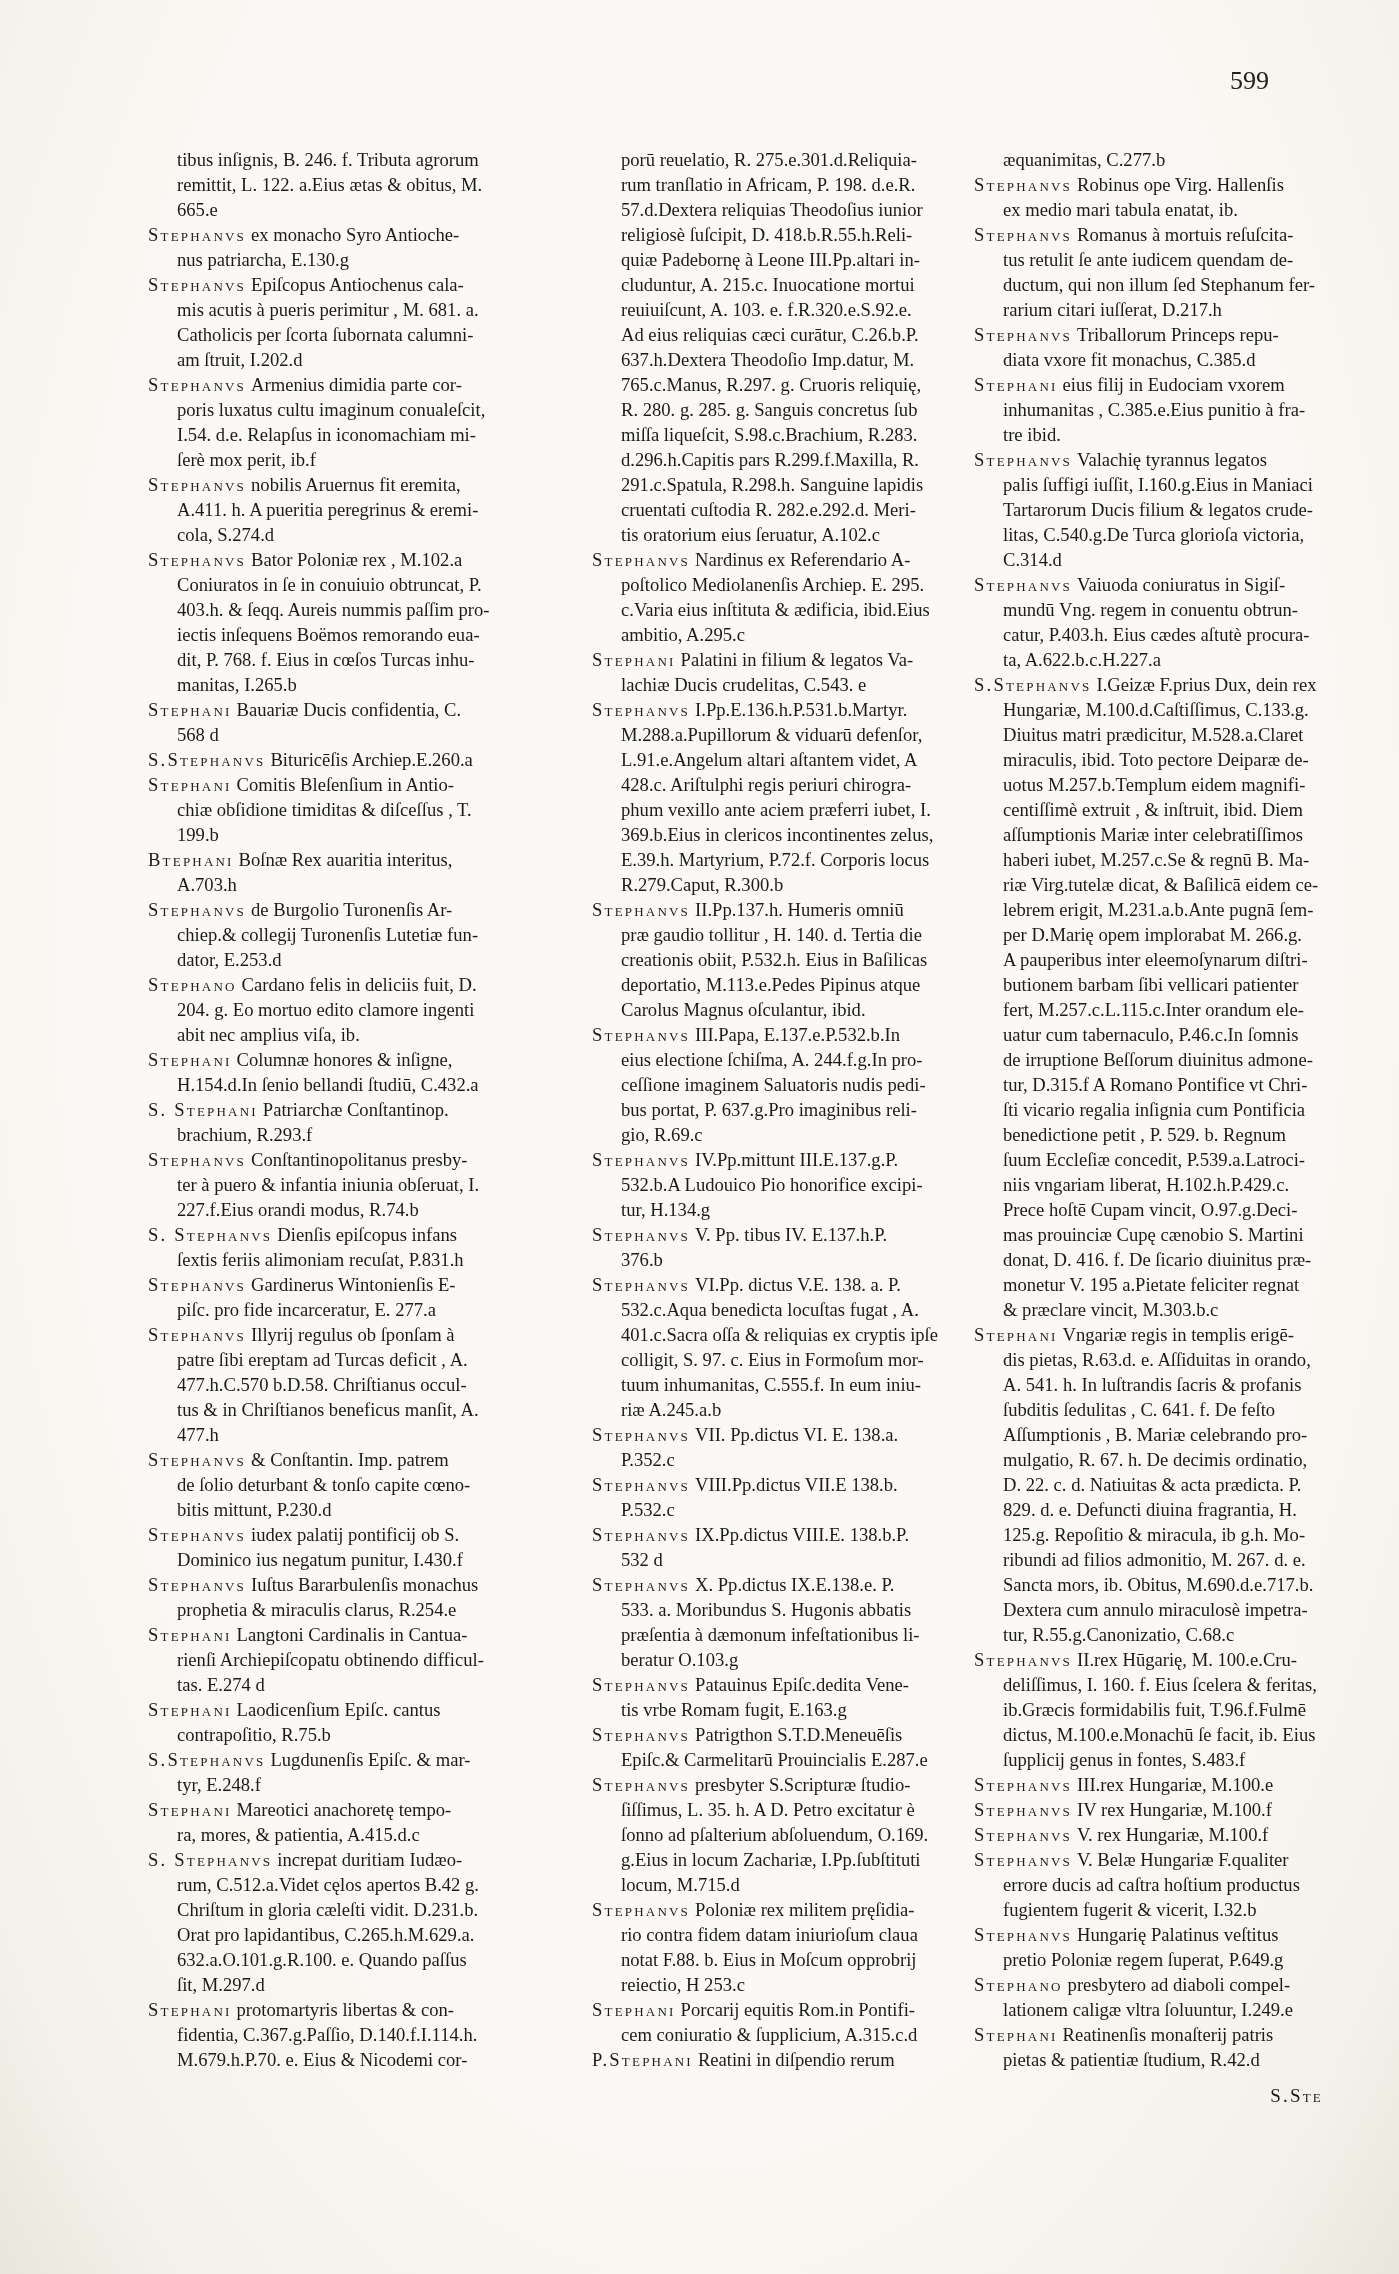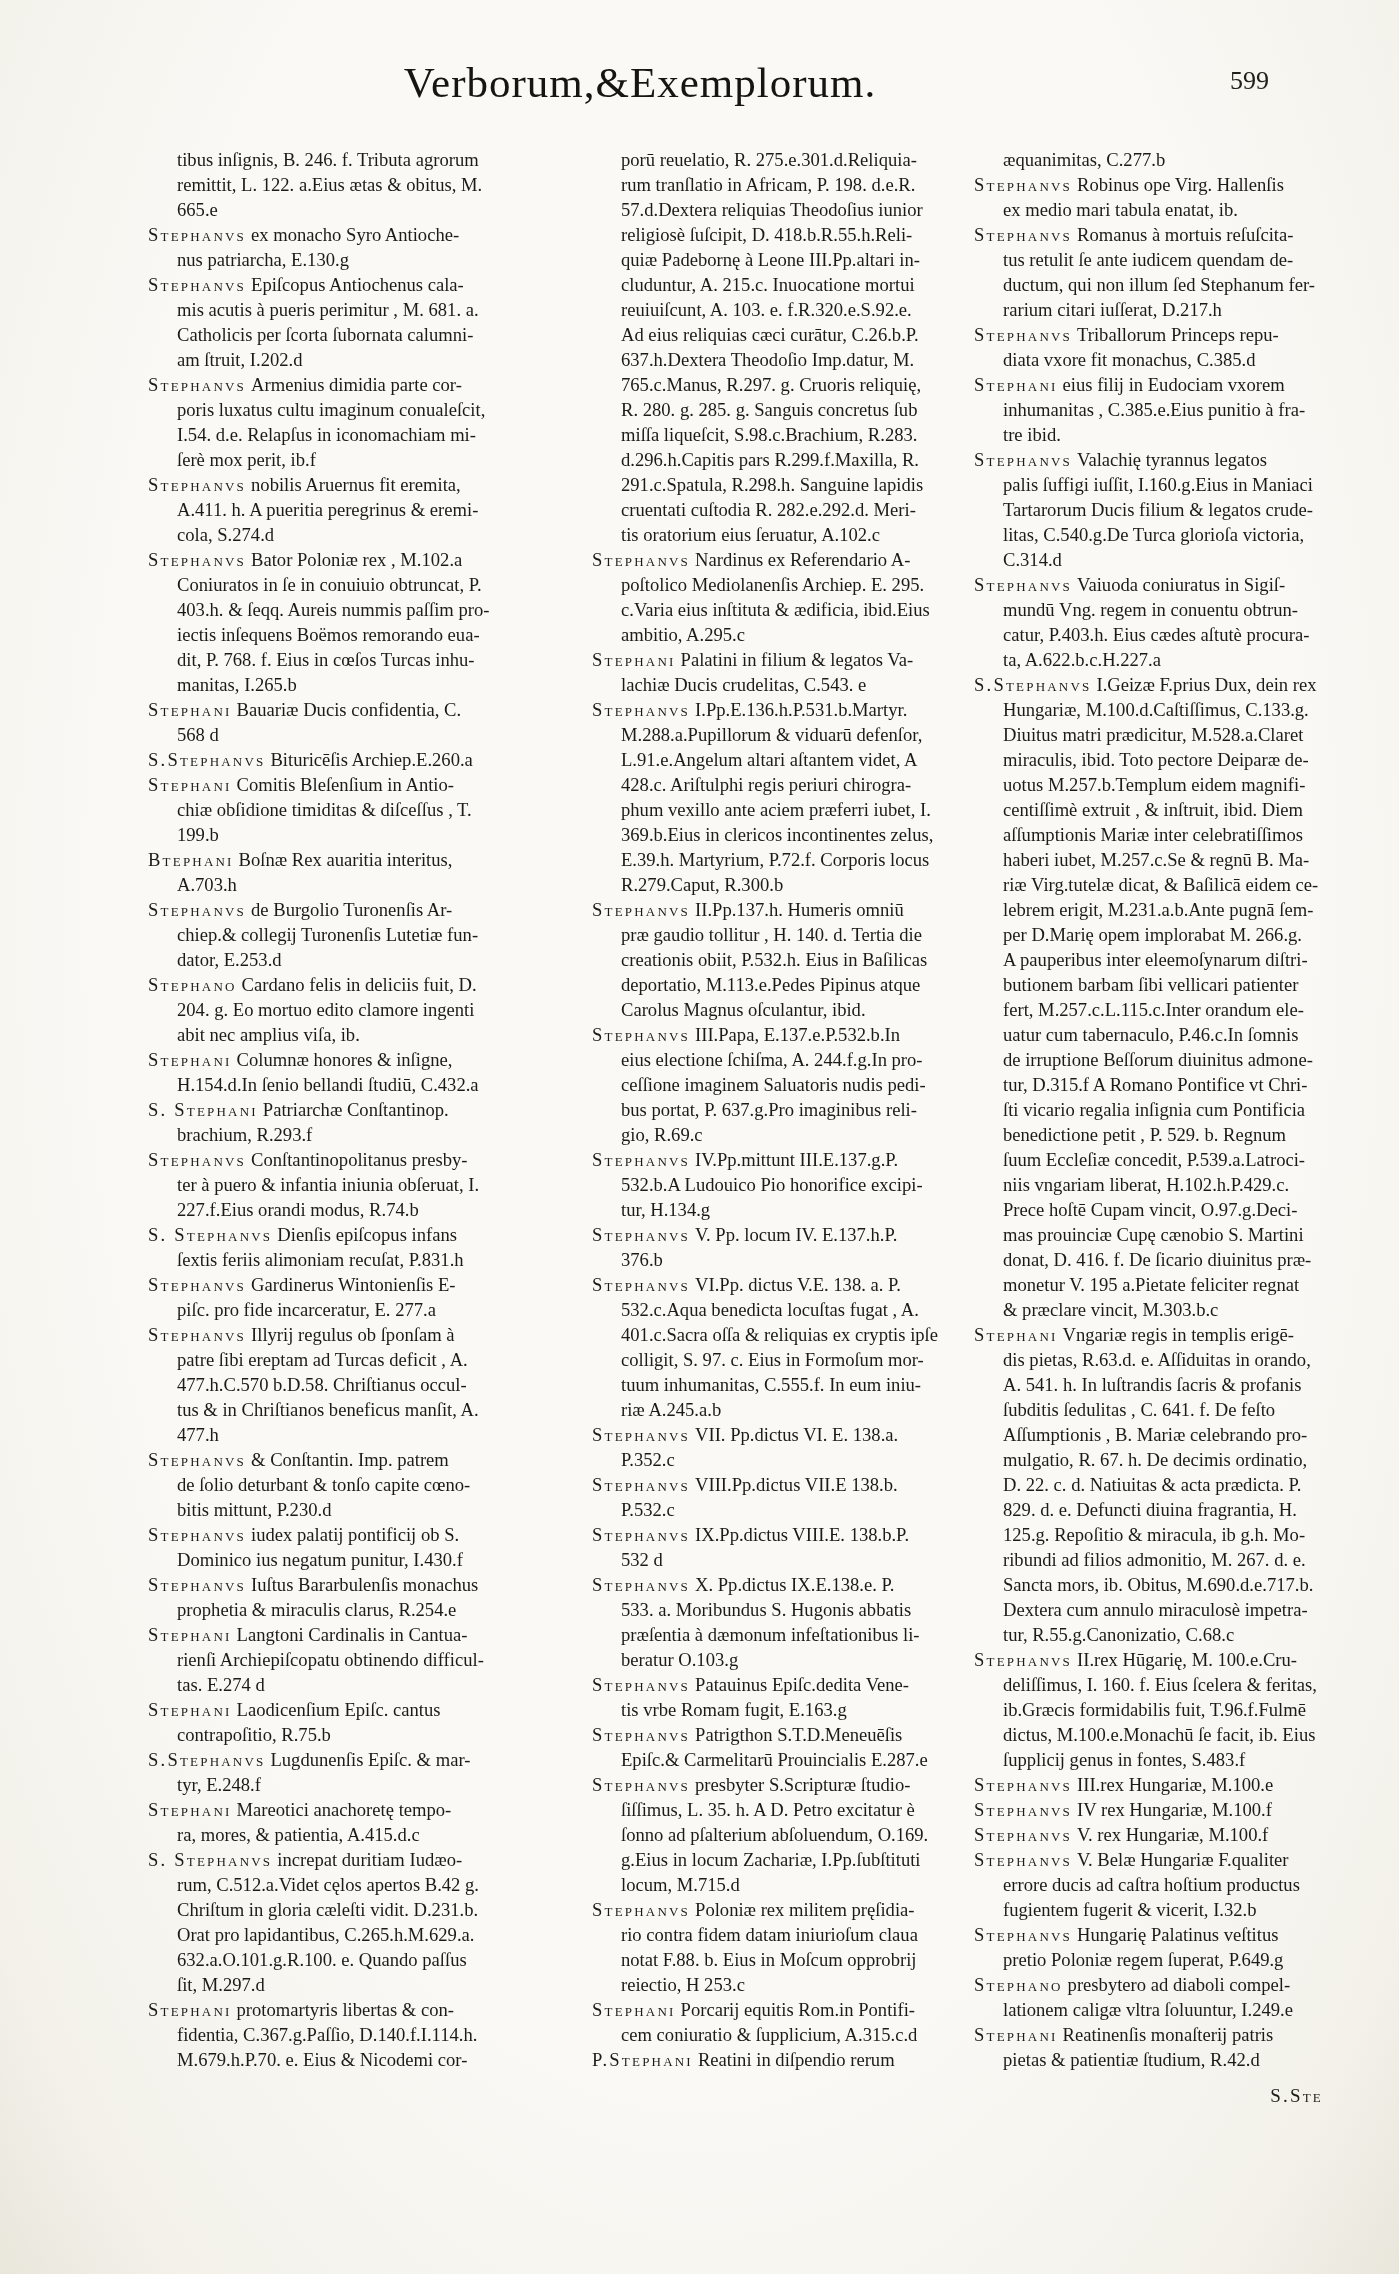--- a/index.html
+++ b/index.html
@@ -42,21 +42,20 @@
   .catchword{
     position:absolute;top:2085px;right:72px;
     font-size:19px;
   }
   .catchword .lead{margin-right:4px;}
 </style>
 </head>
 <body>
 
 <div id="page">
-  <div class="running-title">Verborum,&amp;Exemplorum.</div>
   <div class="page-number">599</div>
 
   <div class="col col0">
       <div class="line cont"><span>tibus inſignis, B. 246. f. Tributa agrorum</span></div>
       <div class="line cont"><span>remittit, L. 122. a.Eius ætas &amp; obitus, M.</span></div>
       <div class="line cont"><span>665.e</span></div>
       <div class="line"><span class="lead">Stephanvs</span><span>ex monacho Syro Antioche-</span></div>
       <div class="line cont"><span>nus patriarcha, E.130.g</span></div>
       <div class="line"><span class="lead">Stephanvs</span><span>Epiſcopus Antiochenus cala-</span></div>
       <div class="line cont"><span>mis acutis à pueris perimitur , M. 681. a.</span></div>
@@ -168,21 +167,21 @@
       <div class="line cont"><span>deportatio, M.113.e.Pedes Pipinus atque</span></div>
       <div class="line cont"><span>Carolus Magnus oſculantur, ibid.</span></div>
       <div class="line"><span class="lead">Stephanvs</span><span>III.Papa, E.137.e.P.532.b.In</span></div>
       <div class="line cont"><span>eius electione ſchiſma, A. 244.f.g.In pro-</span></div>
       <div class="line cont"><span>ceſſione imaginem Saluatoris nudis pedi-</span></div>
       <div class="line cont"><span>bus portat, P. 637.g.Pro imaginibus reli-</span></div>
       <div class="line cont"><span>gio, R.69.c</span></div>
       <div class="line"><span class="lead">Stephanvs</span><span>IV.Pp.mittunt III.E.137.g.P.</span></div>
       <div class="line cont"><span>532.b.A Ludouico Pio honorifice excipi-</span></div>
       <div class="line cont"><span>tur, H.134.g</span></div>
-      <div class="line"><span class="lead">Stephanvs</span><span>V. Pp. locum IV. E.137.h.P.</span></div>
+      <div class="line"><span class="lead">Stephanvs</span><span>V. Pp. tibus IV. E.137.h.P.</span></div>
       <div class="line cont"><span>376.b</span></div>
       <div class="line"><span class="lead">Stephanvs</span><span>VI.Pp. dictus V.E. 138. a. P.</span></div>
       <div class="line cont"><span>532.c.Aqua benedicta locuſtas fugat , A.</span></div>
       <div class="line cont"><span>401.c.Sacra oſſa &amp; reliquias ex cryptis ipſe</span></div>
       <div class="line cont"><span>colligit, S. 97. c. Eius in Formoſum mor-</span></div>
       <div class="line cont"><span>tuum inhumanitas, C.555.f. In eum iniu-</span></div>
       <div class="line cont"><span>riæ A.245.a.b</span></div>
       <div class="line"><span class="lead">Stephanvs</span><span>VII. Pp.dictus VI. E. 138.a.</span></div>
       <div class="line cont"><span>P.352.c</span></div>
       <div class="line"><span class="lead">Stephanvs</span><span>VIII.Pp.dictus VII.E 138.b.</span></div>

